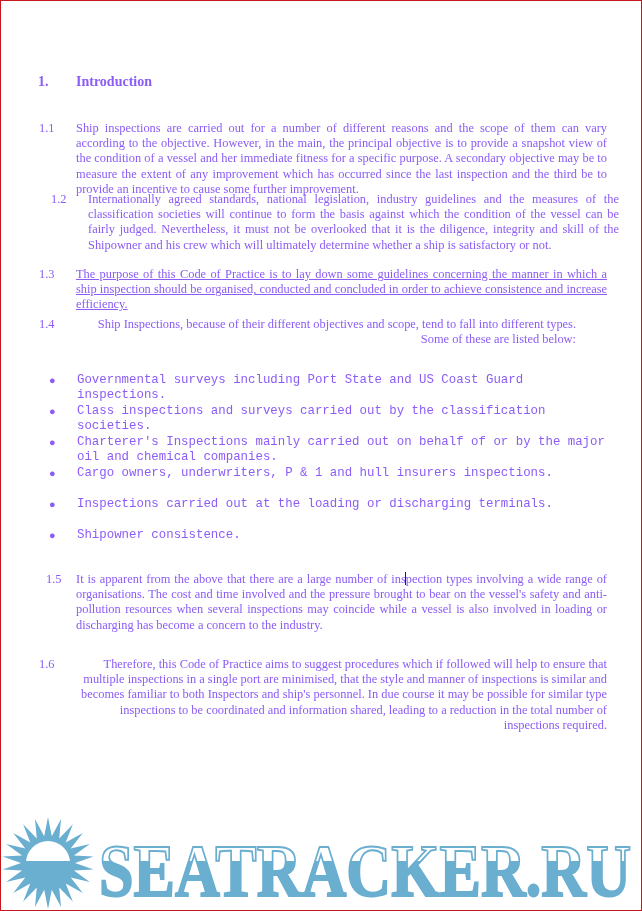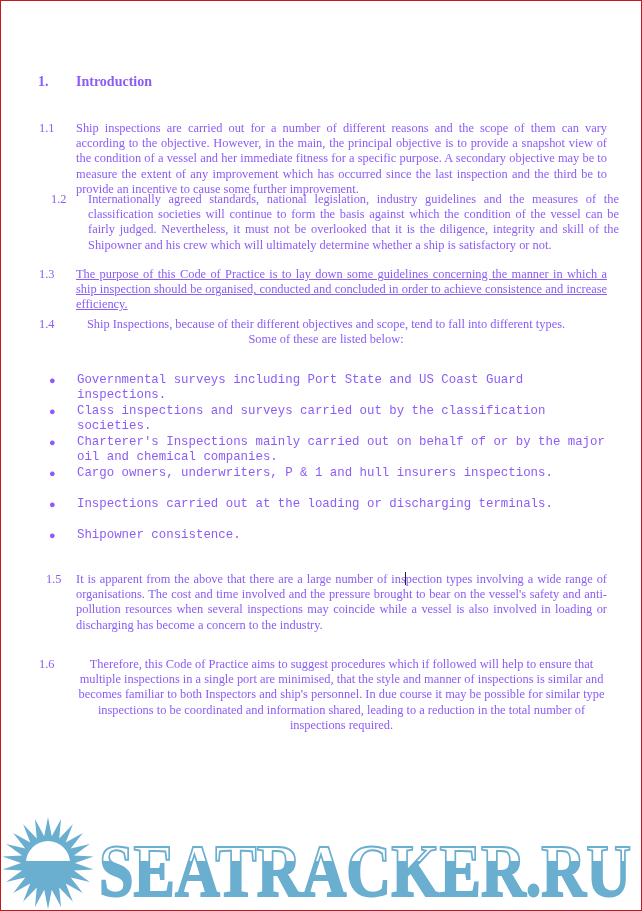--- a/index.html
+++ b/index.html
@@ -45,21 +45,21 @@
     .para .pnum {
       position: absolute;
       left: 0;
       top: 0;
     }
     .para .ptext {
       margin-left: 37px;
       text-align: justify;
     }
     .para .ptext.left {
-      text-align: center;
+      text-align: right;
     }
     .bullet {
       position: absolute;
       left: 48px;
       width: 560px;
     }
     .bullet .dot {
       position: absolute;
       left: 0;
       top: 0;

